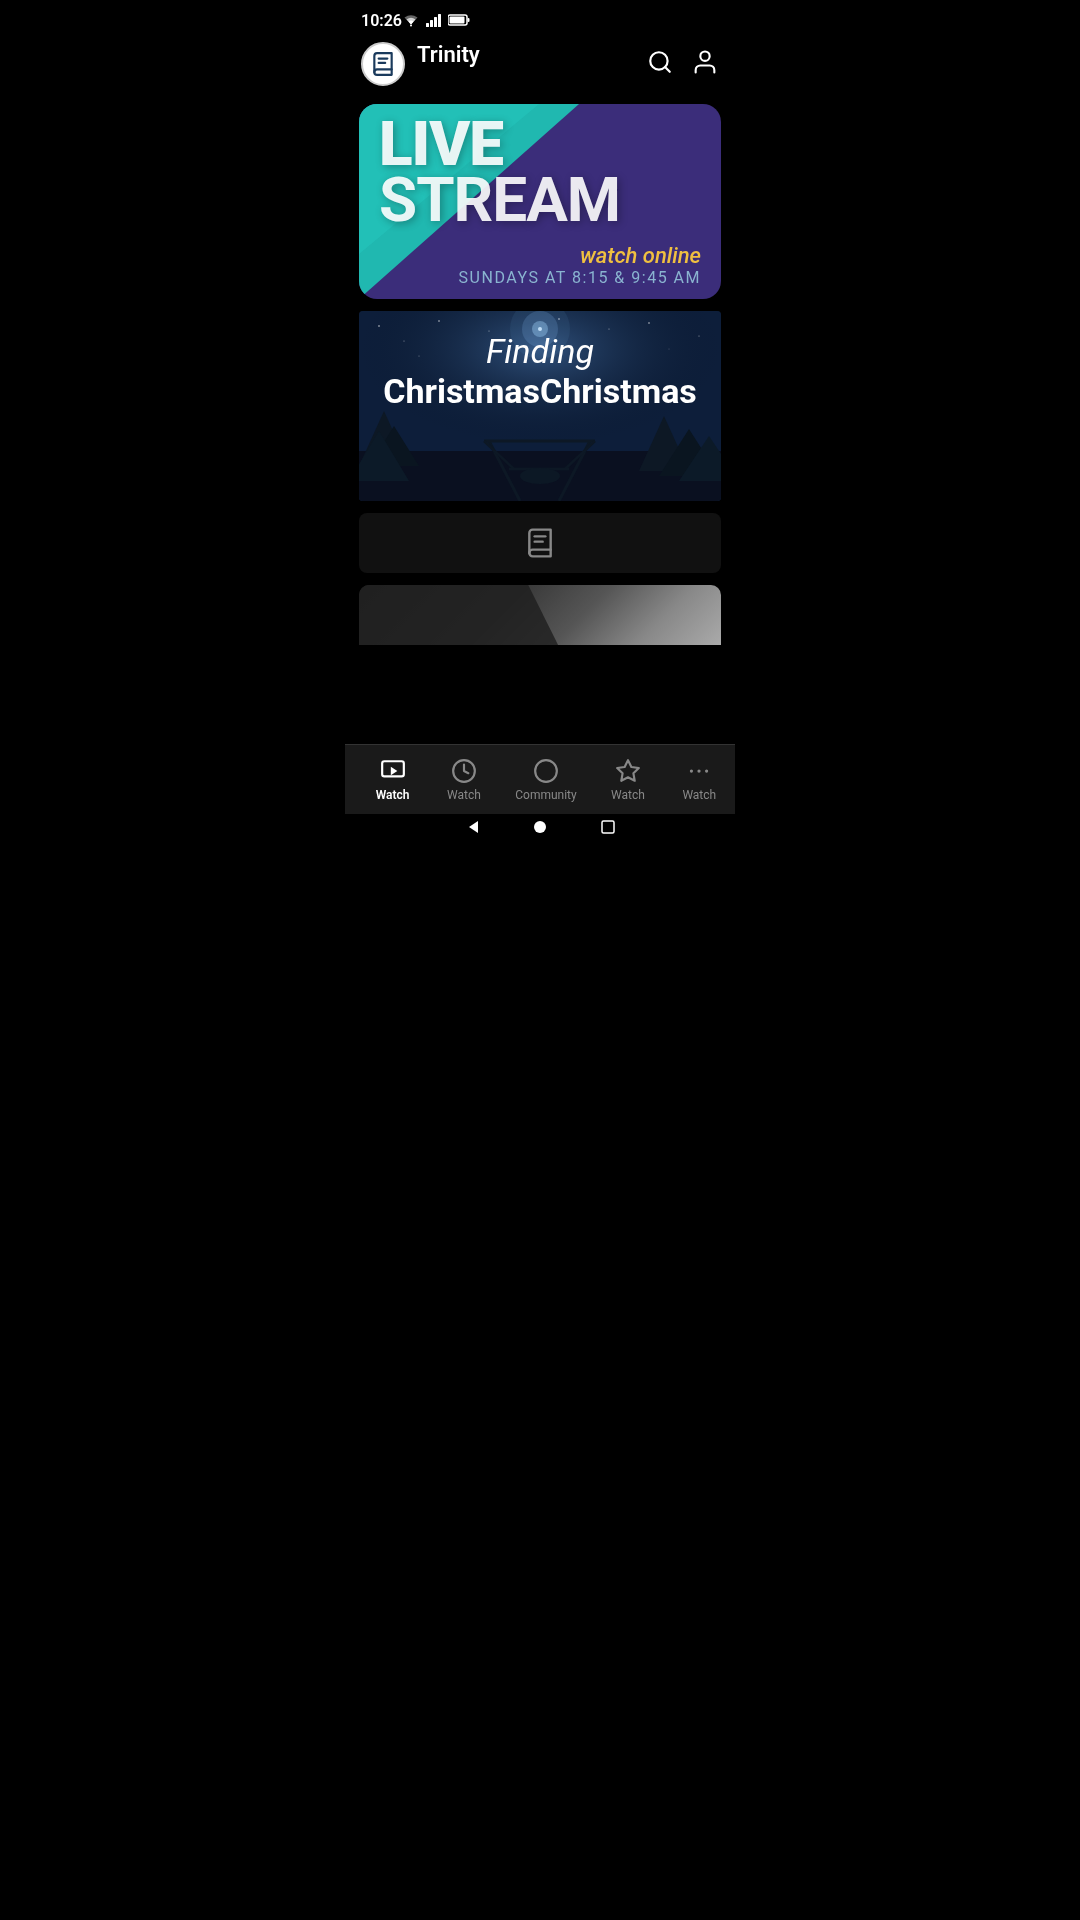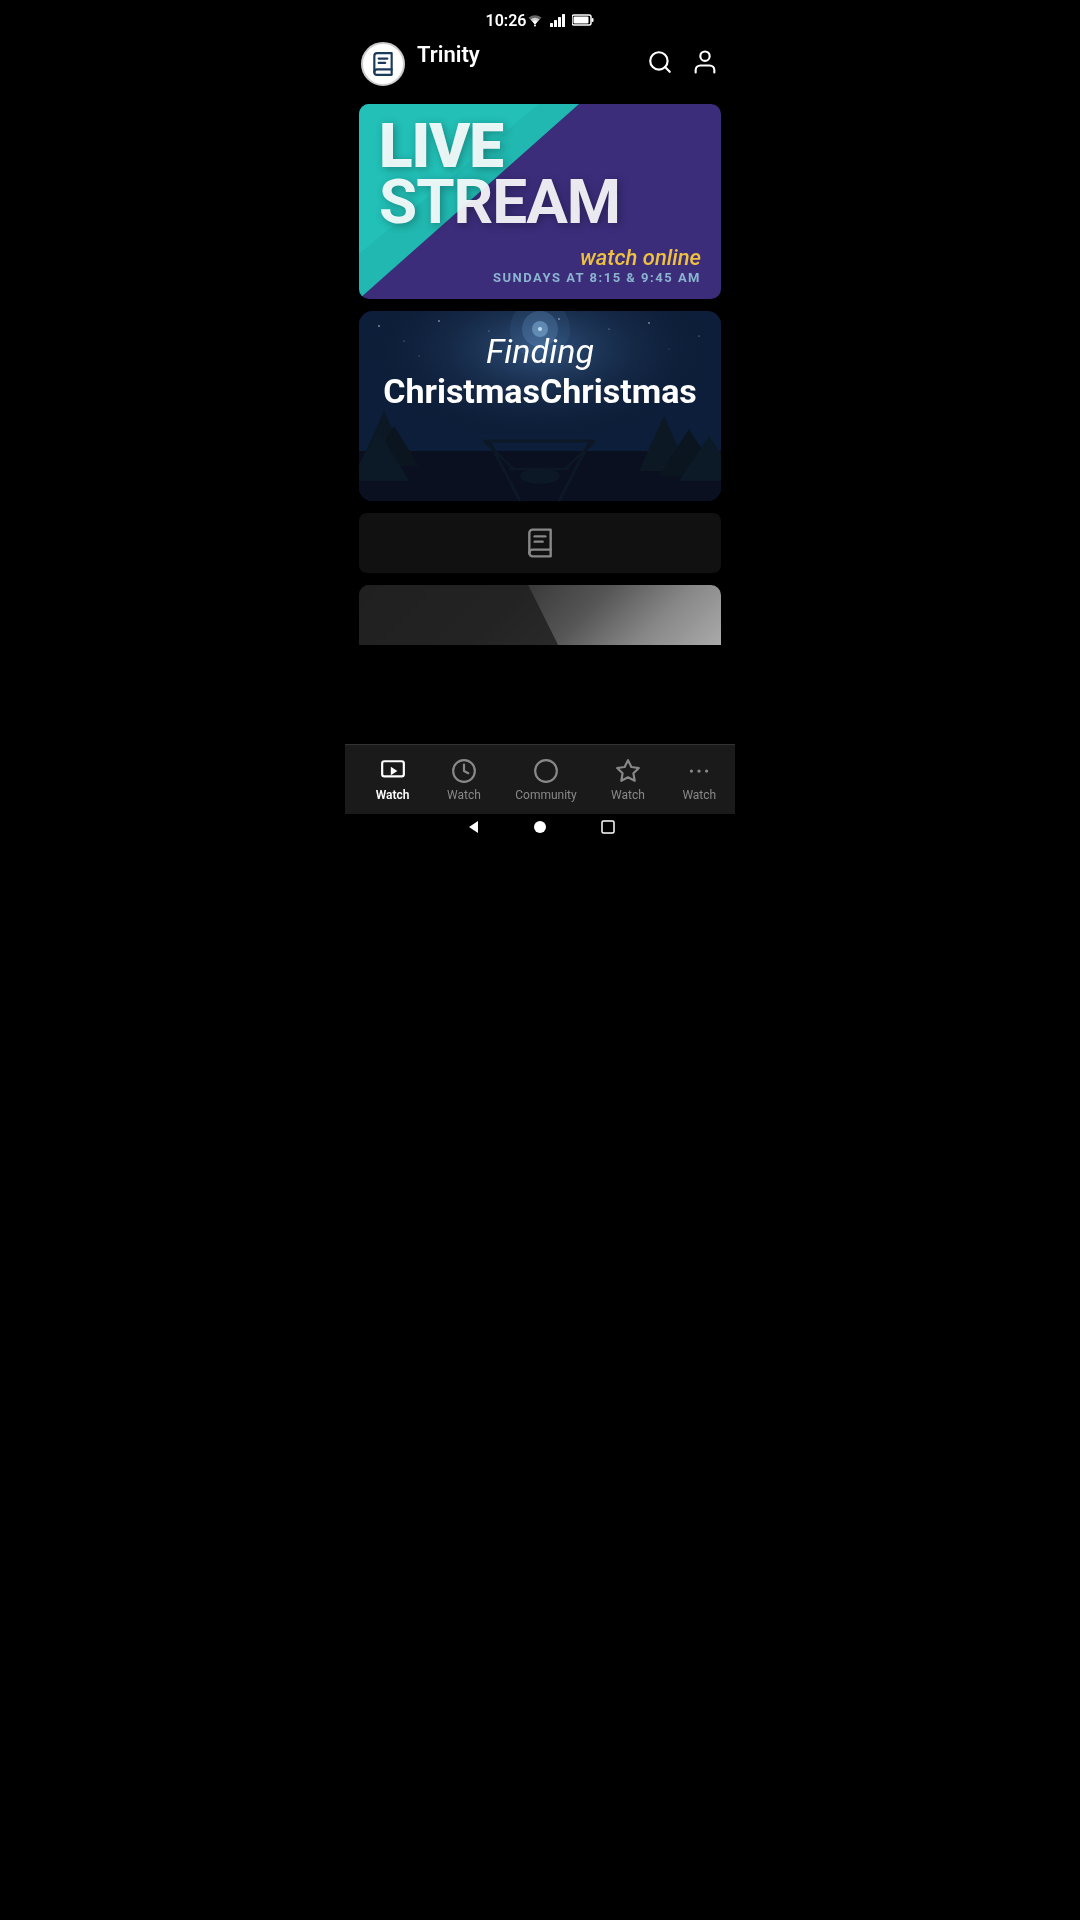--- a/index.html
+++ b/index.html
@@ -16,21 +16,21 @@
       width: 390px;
       height: 844px;
       overflow: hidden;
       position: relative;
       margin: 0 auto;
     }
 
     
     .status-bar {
       display: flex;
-      justify-content: center;
+      justify-content: flex-start;
       align-items: center;
       padding: 8px 16px 4px;
       height: 36px;
     }
 
     .status-time {
       font-size: 16px;
       font-weight: 600;
       color: #fff;
     }
@@ -82,21 +82,21 @@
       gap: 18px;
     }
 
     .header-icon {
       cursor: pointer;
     }
 
     
     .live-stream-banner {
       margin: 8px 14px 12px;
-      border-radius: 10px;
+      border-radius: 18px;
       overflow: hidden;
       height: 195px;
       position: relative;
       cursor: pointer;
     }
 
     .live-stream-bg {
       width: 100%;
       height: 100%;
       position: relative;
@@ -143,32 +143,32 @@
     .watch-online-text {
       font-size: 22px;
       color: #f0c040;
       font-style: italic;
       font-weight: 500;
       margin-top: 16px;
       text-align: right;
     }
 
     .sundays-text {
-      font-size: 13px;
+      font-size: 16px;
       color: #8ab4d0;
       letter-spacing: 1.5px;
       text-align: right;
-      font-weight: 700;
+      font-weight: 400;
       text-transform: uppercase;
     }
 
     
     .christmas-banner {
       margin: 0 14px 12px;
-      border-radius: 14px;
+      border-radius: 4px;
       overflow: hidden;
       height: 190px;
       position: relative;
       cursor: pointer;
     }
 
     .christmas-bg {
       width: 100%;
       height: 100%;
       background: linear-gradient(180deg, #0a1628 0%, #0d2244 30%, #1a3a5c 60%, #0d1a2e 100%);

